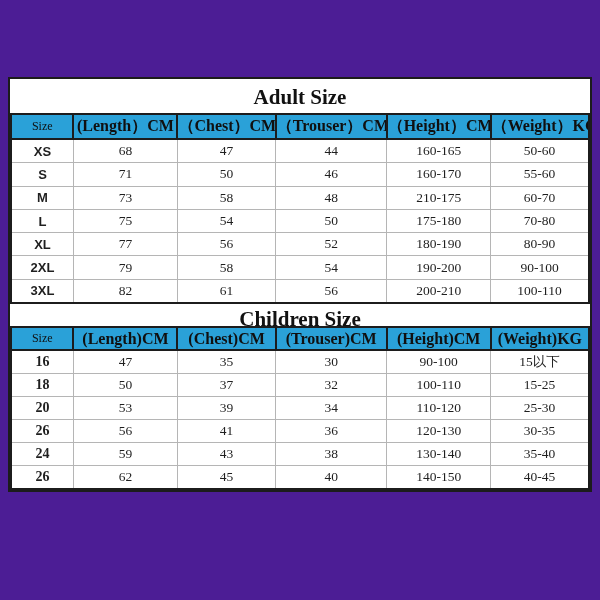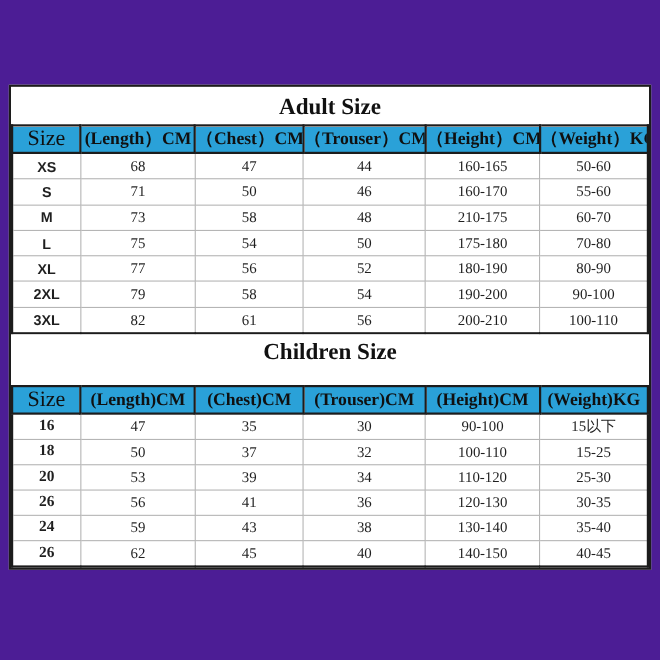--- a/index.html
+++ b/index.html
@@ -29,21 +29,21 @@
   }
   .section-title {
     text-align: center;
     font-weight: bold;
     font-size: 21px;
     font-family: "Liberation Serif", serif;
     color: #111111;
     background: #ffffff;
   }
   .title-adult   { height: 34px; line-height: 36px; }
-  .title-children{ height: 46px; line-height: 31px; }
+  .title-children{ height: 22px; line-height: 31px; }
   table {
     width: 100%;
     border-collapse: collapse;
     table-layout: fixed;
   }
   col.c0 { width: 10.8%; }
   col.c1 { width: 18.0%; }
   col.c2 { width: 17.0%; }
   col.c3 { width: 19.2%; }
   col.c4 { width: 18.0%; }
@@ -53,21 +53,21 @@
     border: 2px solid var(--border-dark, #111111);
     font-weight: bold;
     font-size: 16px;
     padding: 0;
     text-align: center;
     color: #101010;
     white-space: nowrap;
     overflow: hidden;
   }
   th.size-head {
-    font-size: 20px;
+    font-size: 12px;
     font-weight: normal;
   }
   .adult  th { height: 23px; }
   .kids   th { height: 21px; }
   td {
     border: 1px solid var(--grid-line, #b5b5b5);
     text-align: center;
     font-size: 13.5px;
     padding: 0;
     white-space: nowrap;

